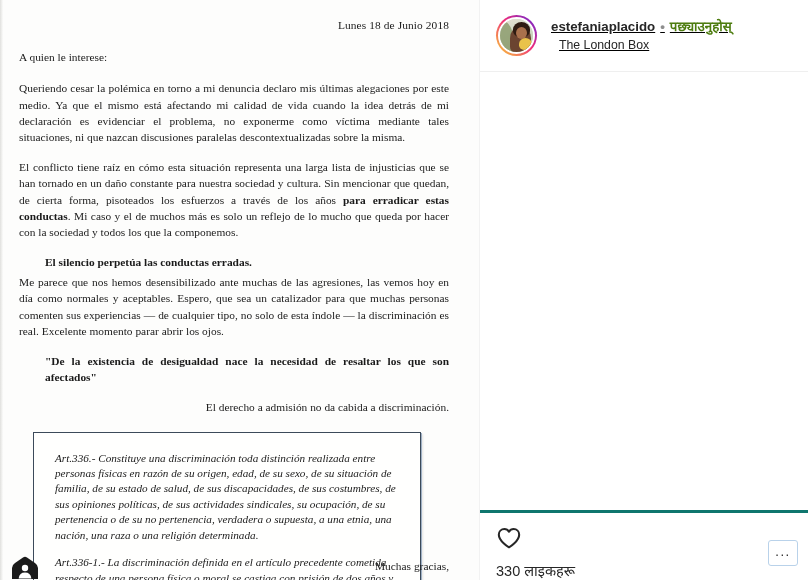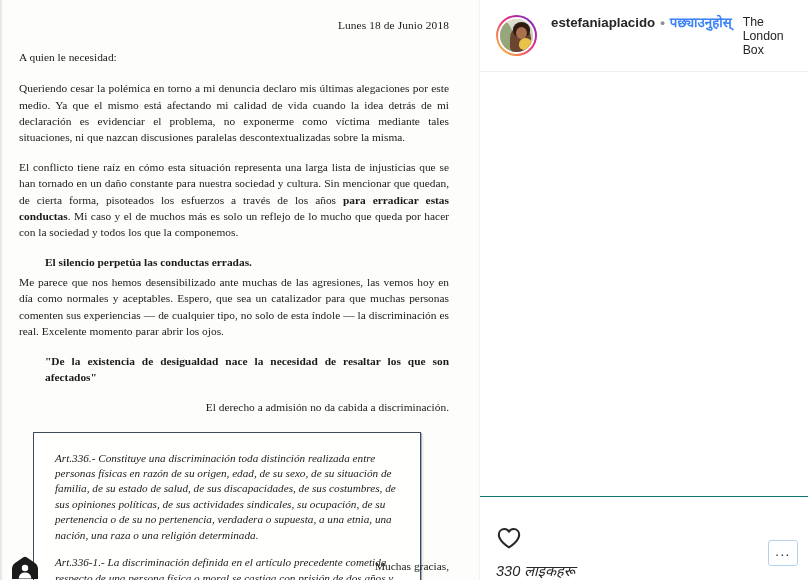--- a/index.html
+++ b/index.html
@@ -112,30 +112,30 @@
     position:relative;
     background:#cfd3c8;
   }
   .avatar .ph-sky{position:absolute;inset:0;background:linear-gradient(160deg,#e7e2d4 0%,#cfd8c4 45%,#b9c3a6 100%);}
   .avatar .ph-leaf{position:absolute;left:-4px;top:2px;width:18px;height:34px;background:#8d9c6e;border-radius:60% 40% 50% 50%;transform:rotate(-18deg);opacity:.85;}
   .avatar .ph-body{position:absolute;right:2px;bottom:0;width:21px;height:26px;background:#6b4430;border-radius:48% 48% 20% 20%;}
   .avatar .ph-hair{position:absolute;right:3px;top:3px;width:17px;height:15px;background:#2e1c12;border-radius:50% 50% 40% 40%;}
   .avatar .ph-face{position:absolute;right:6px;top:8px;width:11px;height:12px;background:#a9714c;border-radius:50%;}
   .avatar .ph-yellow{position:absolute;right:1px;bottom:2px;width:13px;height:12px;background:#e9c24a;border-radius:50% 50% 40% 40%;}
 
-  .head-text{min-width:0;display:flex;flex-direction:row;justify-content:center;gap:3px;}
+  .head-text{min-width:0;display:flex;flex-direction:column;justify-content:center;gap:3px;text-decoration:underline;}
   .head-line1{display:flex;align-items:baseline;font-size:13.3px;line-height:1.2;}
   .uname{font-weight:bold;color:#262626;}
   .dot{margin:0 5px;color:#8e8e8e;font-weight:bold;}
-  .follow{color:#3b82f6;font-weight:bold;}
+  .follow{color:#4d7c0f;font-weight:bold;}
   .loc{font-size:12.3px;color:#262626;margin-left:8px;}
 
   .side-body{flex:1 1 auto;}
 
-  .actions-wrap{border-top:1px solid #0f766e;padding:28px 16px 0 16px;font-style:italic;}
+  .actions-wrap{border-top:3px solid #0f766e;padding:12px 16px 0 16px;}
   .actions{display:flex;align-items:center;}
   .heart{width:26px;height:26px;display:block;}
   .likes{
     margin-top:9px;
     font-size:14.5px;
     color:#262626;
     font-weight:normal;
   }
   .more-btn{
     position:absolute;
@@ -157,21 +157,21 @@
 </head>
 <body>
 
 <div class="post">
 
   <div class="media">
     <div class="paper"></div>
 
     <div class="doc">
       <div class="date">Lunes 18 de Junio 2018</div>
-      <div class="salutation">A quien le necesidad:</div>
+      <div class="salutation">A quien le interese:</div>
       <p>Queriendo cesar la polémica en torno a mi denuncia declaro mis últimas alegaciones por este medio. Ya que el mismo está afectando mi calidad de vida cuando la idea detrás de mi declaración es evidenciar el problema, no exponerme como víctima mediante tales situaciones, ni que nazcan discusiones paralelas descontextualizadas sobre la misma.</p>
       <p><span>El conflicto tiene raíz en cómo esta situación representa una larga lista de injusticias que se han tornado en un daño constante para nuestra sociedad y cultura. Sin mencionar que quedan, de cierta forma, pisoteados los esfuerzos a través de los años </span><b>para erradicar estas conductas</b><span>. Mi caso y el de muchos más es solo un reflejo de lo mucho que queda por hacer con la sociedad y todos los que la componemos.</span></p>
       <div class="ind">El silencio perpetúa las conductas erradas.</div>
       <p>Me parece que nos hemos desensibilizado ante muchas de las agresiones, las vemos hoy en día como normales y aceptables. Espero, que sea un catalizador para que muchas personas comenten sus experiencias — de cualquier tipo, no solo de esta índole — la discriminación es real. Excelente momento parar abrir los ojos.</p>
       <div class="quote">"De la existencia de desigualdad nace la necesidad de resaltar los que son afectados"</div>
       <div class="plain-ind">El derecho a admisión no da cabida a discriminación.</div>
 
       <div class="lawbox">
         <div>Art.336.- Constituye una discriminación toda distinción realizada entre personas físicas en razón de su origen, edad, de su sexo, de su situación de familia, de su estado de salud, de sus discapacidades, de sus costumbres, de sus opiniones políticas, de sus actividades sindicales, su ocupación, de su pertenencia o de su no pertenencia, verdadera o supuesta, a una etnia, una nación, una raza o una religión determinada.</div>
         <div>Art.336-1.- La discriminación definida en el artículo precedente cometida respecto de una persona física o moral se castiga con prisión de dos años y cincuenta mil pesos de multa,</div>

